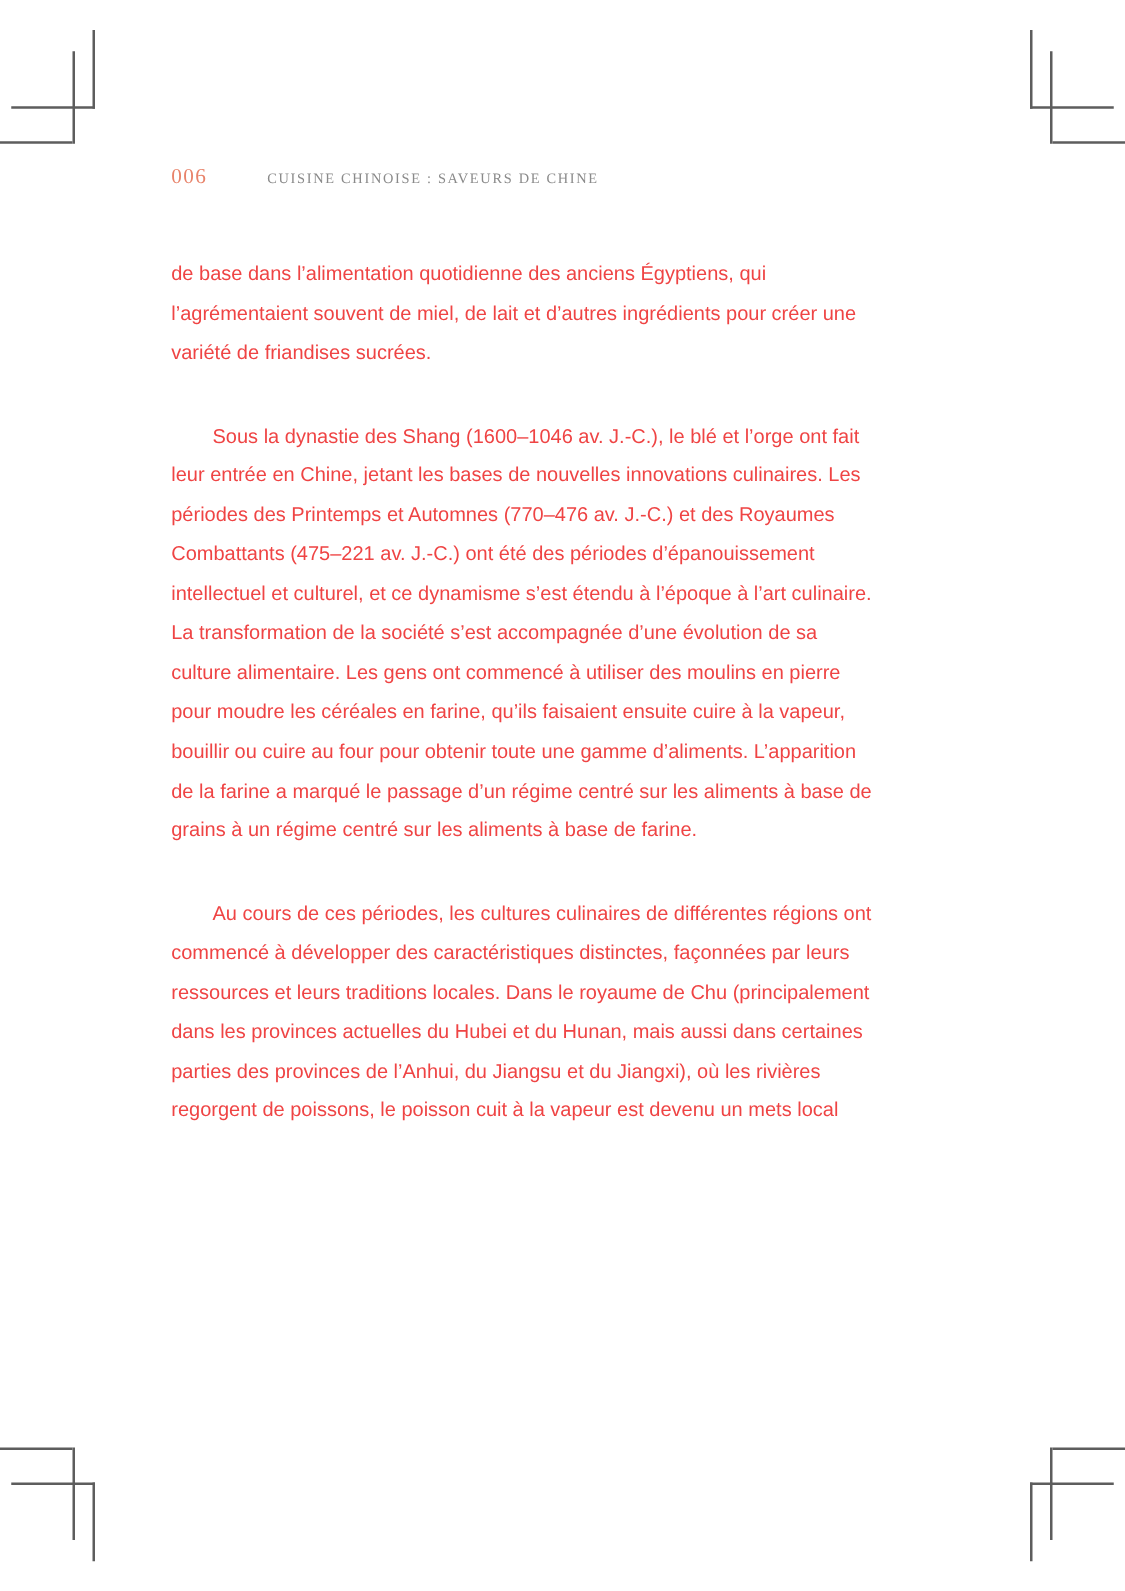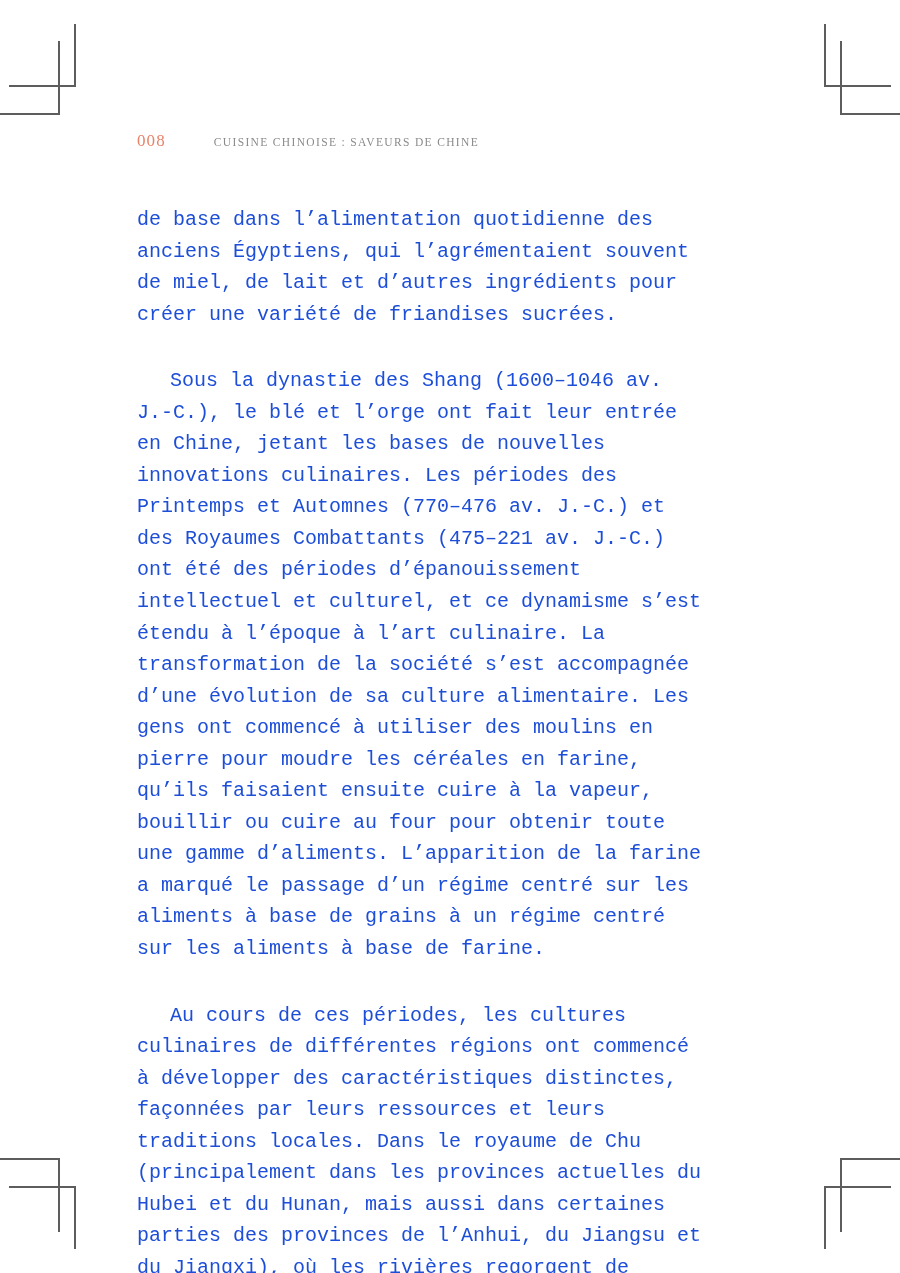--- a/index.html
+++ b/index.html
@@ -84,24 +84,24 @@
 
   
   .textblock {
     position: absolute;
     top: 204px;
     left: 137px;
     width: 566px;
   }
   .para {
     margin: 0;
-    font-family: Liberation Mono, monospace;
-    font-size: 20px;
+    font-family: Liberation Sans, sans-serif;
+    font-size: 16px;
     line-height: 31.55px;
-    color: #1d4ed8;
+    color: #ef4444;
     text-align: left;
     hyphens: none;
   }
   .para + .para {
     margin-top: 35px;
   }
   .para.indent {
     text-indent: 33px;
   }
 </style>
@@ -132,21 +132,21 @@
   </div>
 
   <div class="corner corner-br">
     <span class="bar outer-v"></span>
     <span class="bar outer-h"></span>
     <span class="bar inner-v"></span>
     <span class="bar inner-h"></span>
   </div>
 
   <div class="running-head">
-    <span class="folio">008</span>
+    <span class="folio">006</span>
     <span class="running-title">CUISINE CHINOISE : SAVEURS DE CHINE</span>
   </div>
 
   <div class="textblock">
     <p class="para">de base dans l’alimentation quotidienne des anciens Égyptiens, qui l’agrémentaient souvent de miel, de lait et d’autres ingrédients pour créer une variété de friandises sucrées.</p>
     <p class="para indent">Sous la dynastie des Shang (1600–1046 av. J.-C.), le blé et l’orge ont fait leur entrée en Chine, jetant les bases de nouvelles innovations culinaires. Les périodes des Printemps et Automnes (770–476 av. J.-C.) et des Royaumes Combattants (475–221 av. J.-C.) ont été des périodes d’épanouissement intellectuel et culturel, et ce dynamisme s’est étendu à l’époque à l’art culinaire. La transformation de la société s’est accompagnée d’une évolution de sa culture alimentaire. Les gens ont commencé à utiliser des moulins en pierre pour moudre les céréales en farine, qu’ils faisaient ensuite cuire à la vapeur, bouillir ou cuire au four pour obtenir toute une gamme d’aliments. L’apparition de la farine a marqué le passage d’un régime centré sur les aliments à base de grains à un régime centré sur les aliments à base de farine.</p>
     <p class="para indent">Au cours de ces périodes, les cultures culinaires de différentes régions ont commencé à développer des caractéristiques distinctes, façonnées par leurs ressources et leurs traditions locales. Dans le royaume de Chu (principalement dans les provinces actuelles du Hubei et du Hunan, mais aussi dans certaines parties des provinces de l’Anhui, du Jiangsu et du Jiangxi), où les rivières regorgent de poissons, le poisson cuit à la vapeur est devenu un mets local</p>
   </div>
 
 </div>

